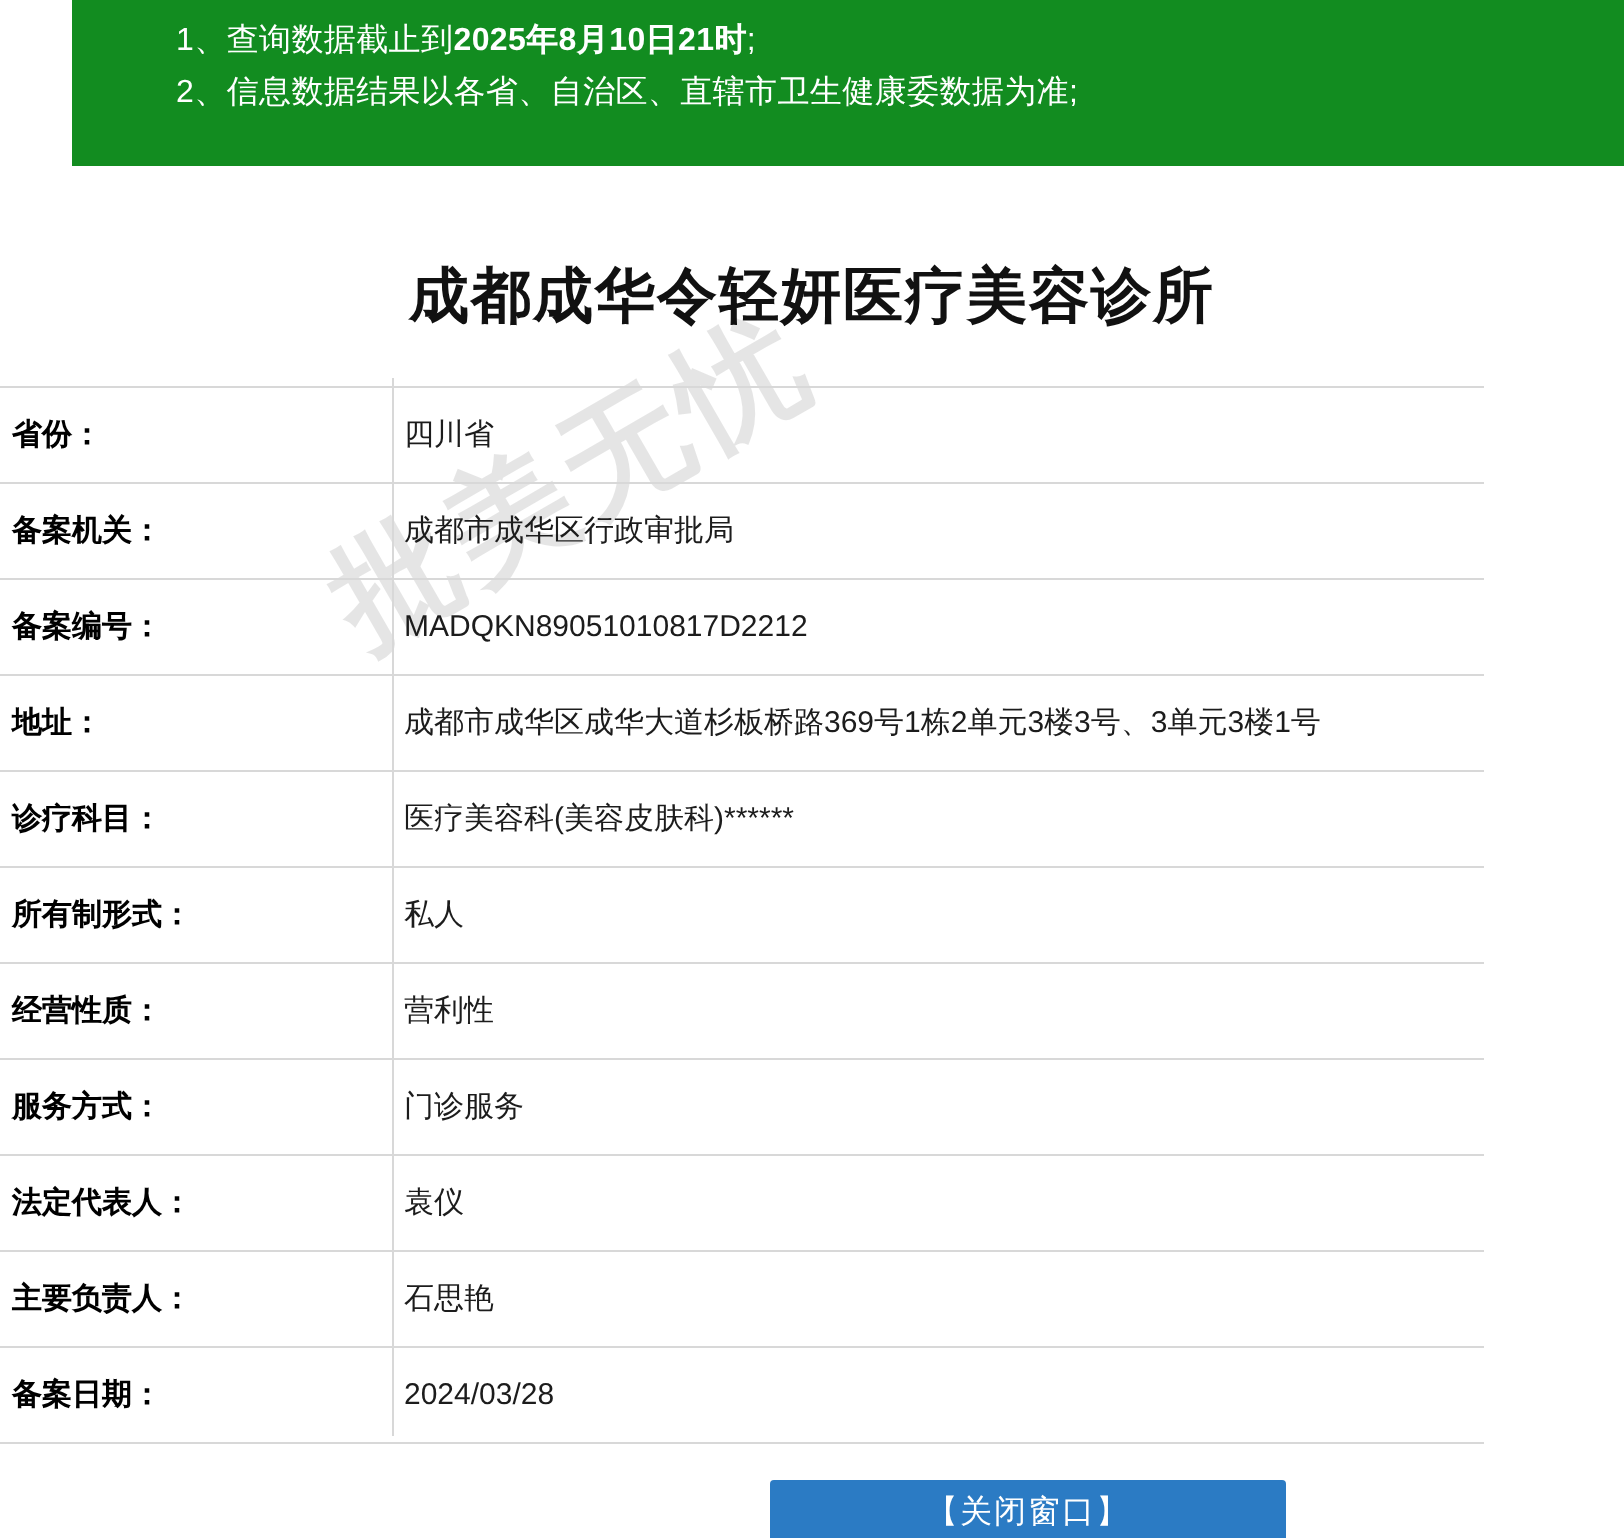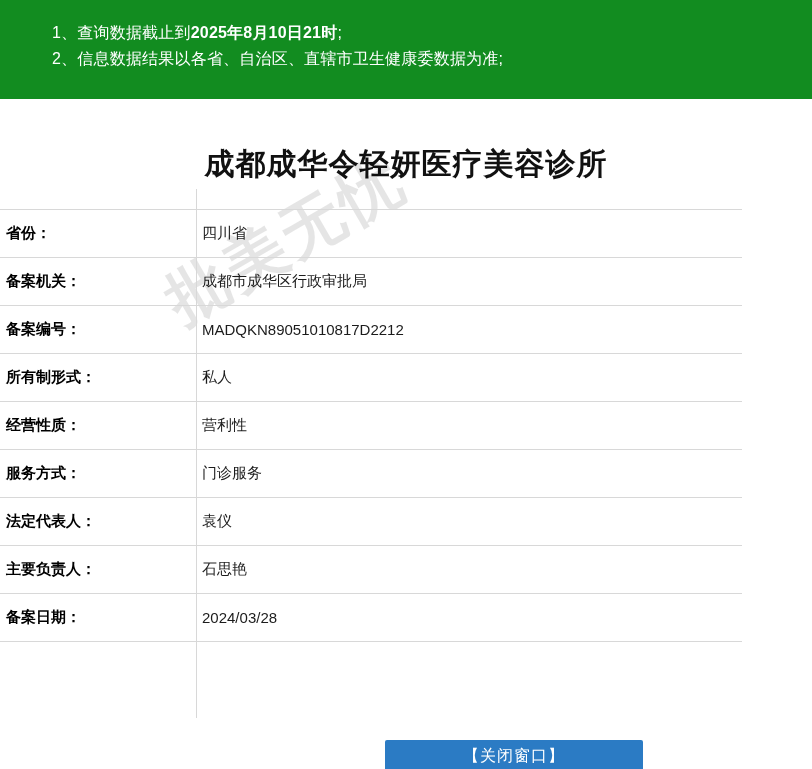--- a/index.html
+++ b/index.html
@@ -14,22 +14,23 @@
     position: relative;
     width: 812px;
     height: 769px;
     background: #fff;
   }
 
   
   .notice {
     background: #128c20;
     color: #ffffff;
-    padding: 20px 0 10px 0;
-    height: 99px;
+    padding: 8px 0 10px 0;
+    height: 83px;
+    margin-left: 36px;
   }
   .notice ol {
     margin: 0;
     padding: 0;
     list-style: none;
   }
   .notice li {
     font-size: 16px;
     line-height: 26px;
     padding-left: 52px;
@@ -169,20 +170,28 @@
       </tr>
       <tr>
         <td class="label">备案机关：</td>
         <td class="value">成都市成华区行政审批局</td>
       </tr>
       <tr>
         <td class="label">备案编号：</td>
         <td class="value">MADQKN89051010817D2212</td>
       </tr>
       <tr>
+        <td class="label">地址：</td>
+        <td class="value">成都市成华区成华大道杉板桥路369号1栋2单元3楼3号、3单元3楼1号</td>
+      </tr>
+      <tr>
+        <td class="label">诊疗科目：</td>
+        <td class="value">医疗美容科(美容皮肤科)******</td>
+      </tr>
+      <tr>
         <td class="label">所有制形式：</td>
         <td class="value">私人</td>
       </tr>
       <tr>
         <td class="label">经营性质：</td>
         <td class="value">营利性</td>
       </tr>
       <tr>
         <td class="label">服务方式：</td>
         <td class="value">门诊服务</td>

